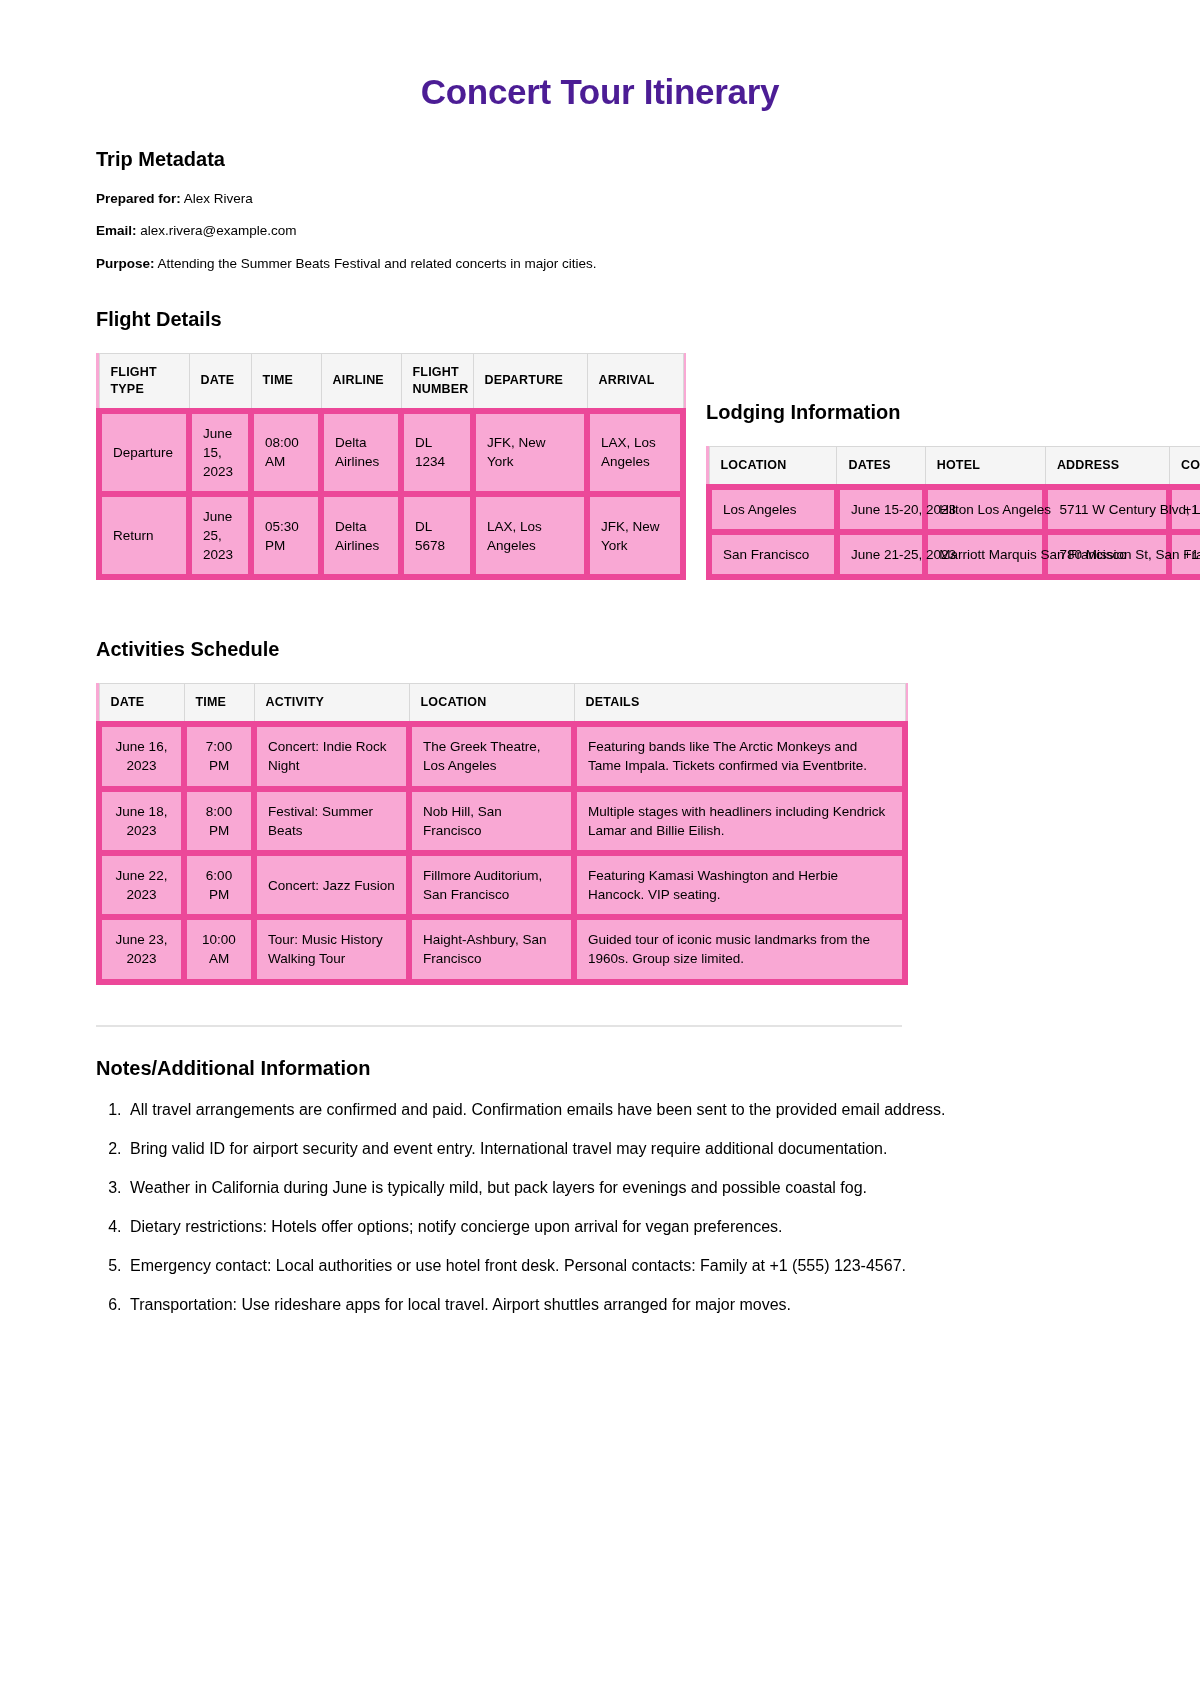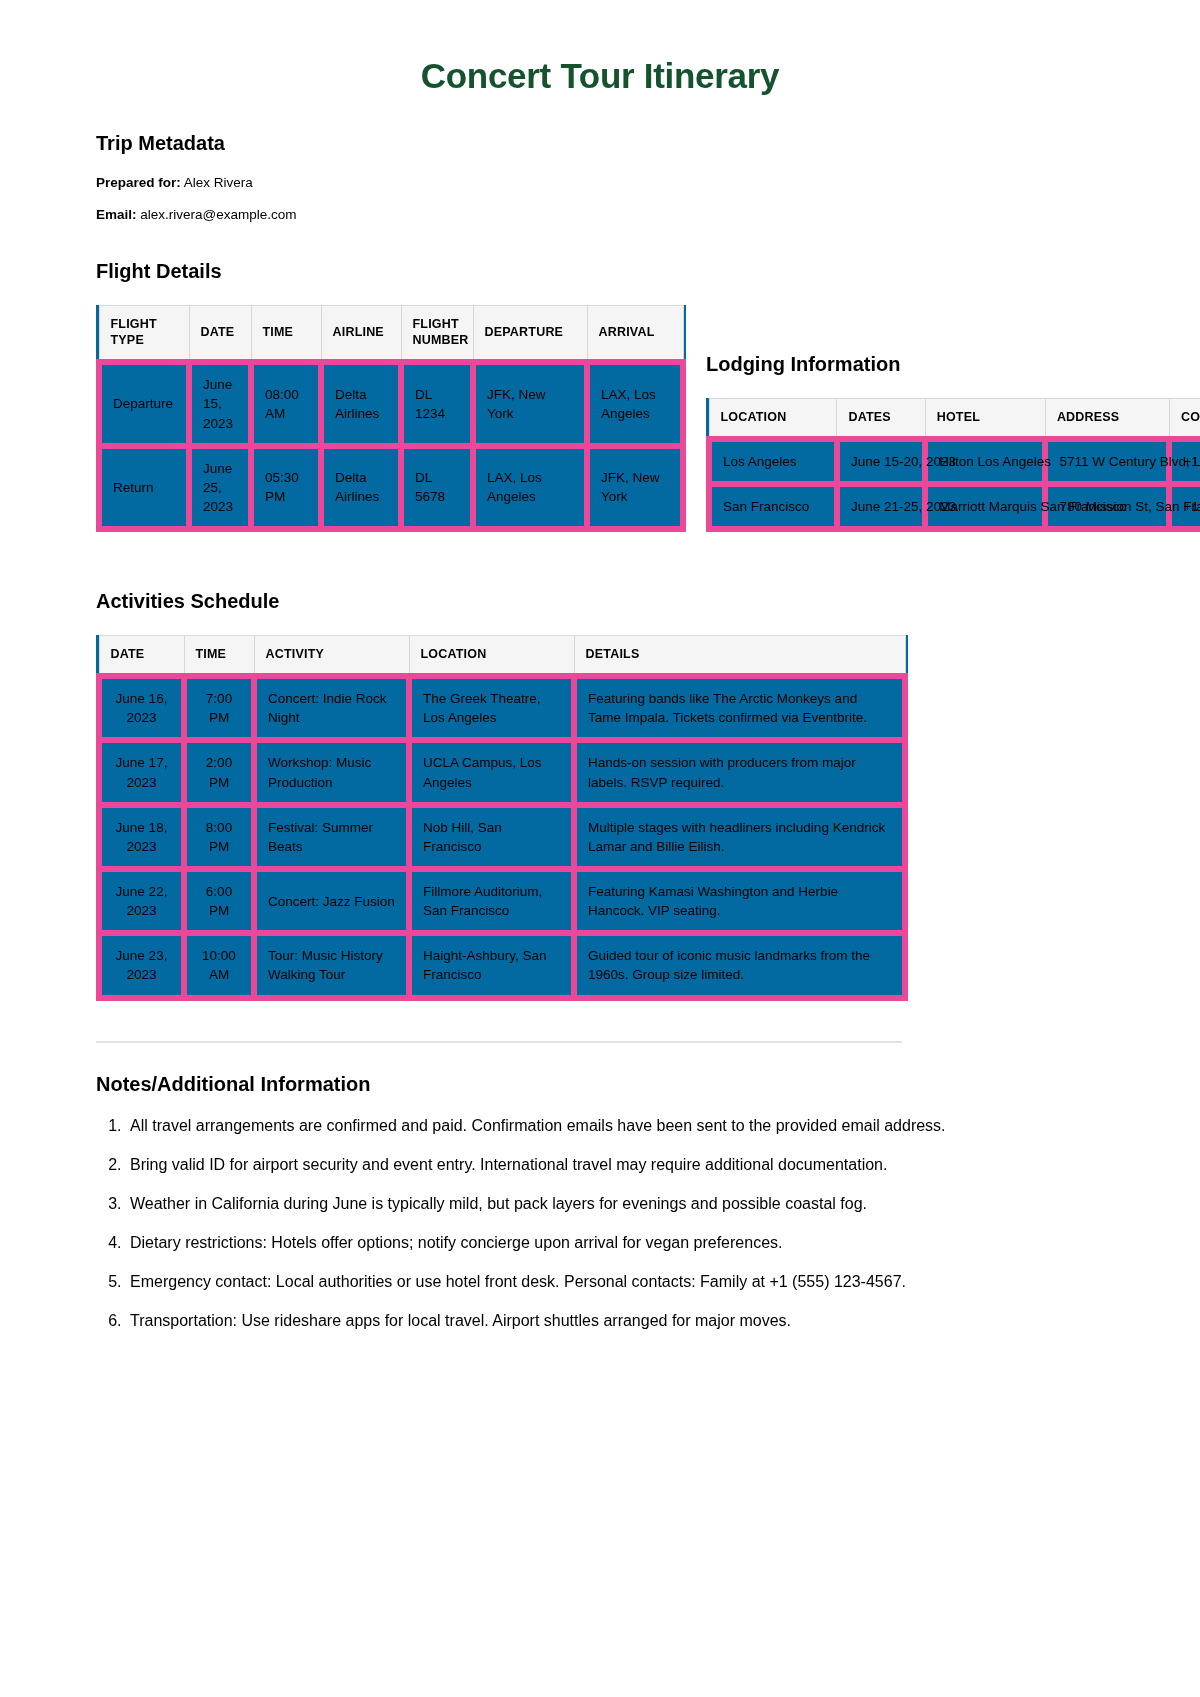--- a/index.html
+++ b/index.html
@@ -21,23 +21,23 @@
     height: 1697px;
     box-sizing: border-box;
     padding: 0;
     overflow: hidden;
   }
   .doc-title {
     text-align: center;
     font-size: 35px;
     font-weight: bold;
     margin: 0;
-    padding-top: 56px;
+    padding-top: 72px;
     letter-spacing: -0.3px;
-    color: #14532d;
+    color: #4c1d95;
   }
   .content {
     padding-left: 96px;
     padding-right: 11px;
   }
   h2.section-heading {
     font-size: 20px;
     font-weight: bold;
     margin: 0;
     color: #000;
@@ -68,21 +68,21 @@
     padding-left: 0px;
     min-width: 0;
   }
   .tbl-wrap {
     margin-top: 22px;
   }
   table.doc-table {
     border-collapse: collapse;
     font-size: 13.5px;
     color: #000;
-    background: #0369a1;
+    background: #f9a8d4;
   }
   table.doc-table th {
     background: #f5f5f5;
     border: 1px solid #d8d8d8;
     font-weight: bold;
     text-align: left;
     padding: 10px 11px;
     font-size: 12.5px;
     letter-spacing: 0.2px;
     vertical-align: middle;
@@ -157,20 +157,24 @@
     <section style="margin-top:36px;">
       <h2 class="section-heading">Trip Metadata</h2>
       <div class="meta-block">
         <p class="meta-line">
           <b>Prepared for:</b>
           <span>Alex Rivera</span>
         </p>
         <p class="meta-line">
           <b>Email:</b>
           <span>alex.rivera@example.com</span>
+        </p>
+        <p class="meta-line">
+          <b>Purpose:</b>
+          <span>Attending the Summer Beats Festival and related concerts in major cities.</span>
         </p>
       </div>
     </section>
 
     <div class="two-col">
 
       <div class="col-left">
         <h2 class="section-heading">Flight Details</h2>
         <div class="tbl-wrap">
           <table class="doc-table flight-table">
@@ -282,27 +286,20 @@
           </thead>
           <tbody>
             <tr>
               <td style="text-align:center">June 16, 2023</td>
               <td style="text-align:center">7:00 PM</td>
               <td>Concert: Indie Rock Night</td>
               <td>The Greek Theatre, Los Angeles</td>
               <td>Featuring bands like The Arctic Monkeys and Tame Impala. Tickets confirmed via Eventbrite.</td>
             </tr>
             <tr>
-              <td style="text-align:center">June 17, 2023</td>
-              <td style="text-align:center">2:00 PM</td>
-              <td>Workshop: Music Production</td>
-              <td>UCLA Campus, Los Angeles</td>
-              <td>Hands-on session with producers from major labels. RSVP required.</td>
-            </tr>
-            <tr>
               <td style="text-align:center">June 18, 2023</td>
               <td style="text-align:center">8:00 PM</td>
               <td>Festival: Summer Beats</td>
               <td>Nob Hill, San Francisco</td>
               <td>Multiple stages with headliners including Kendrick Lamar and Billie Eilish.</td>
             </tr>
             <tr>
               <td style="text-align:center">June 22, 2023</td>
               <td style="text-align:center">6:00 PM</td>
               <td>Concert: Jazz Fusion</td>

